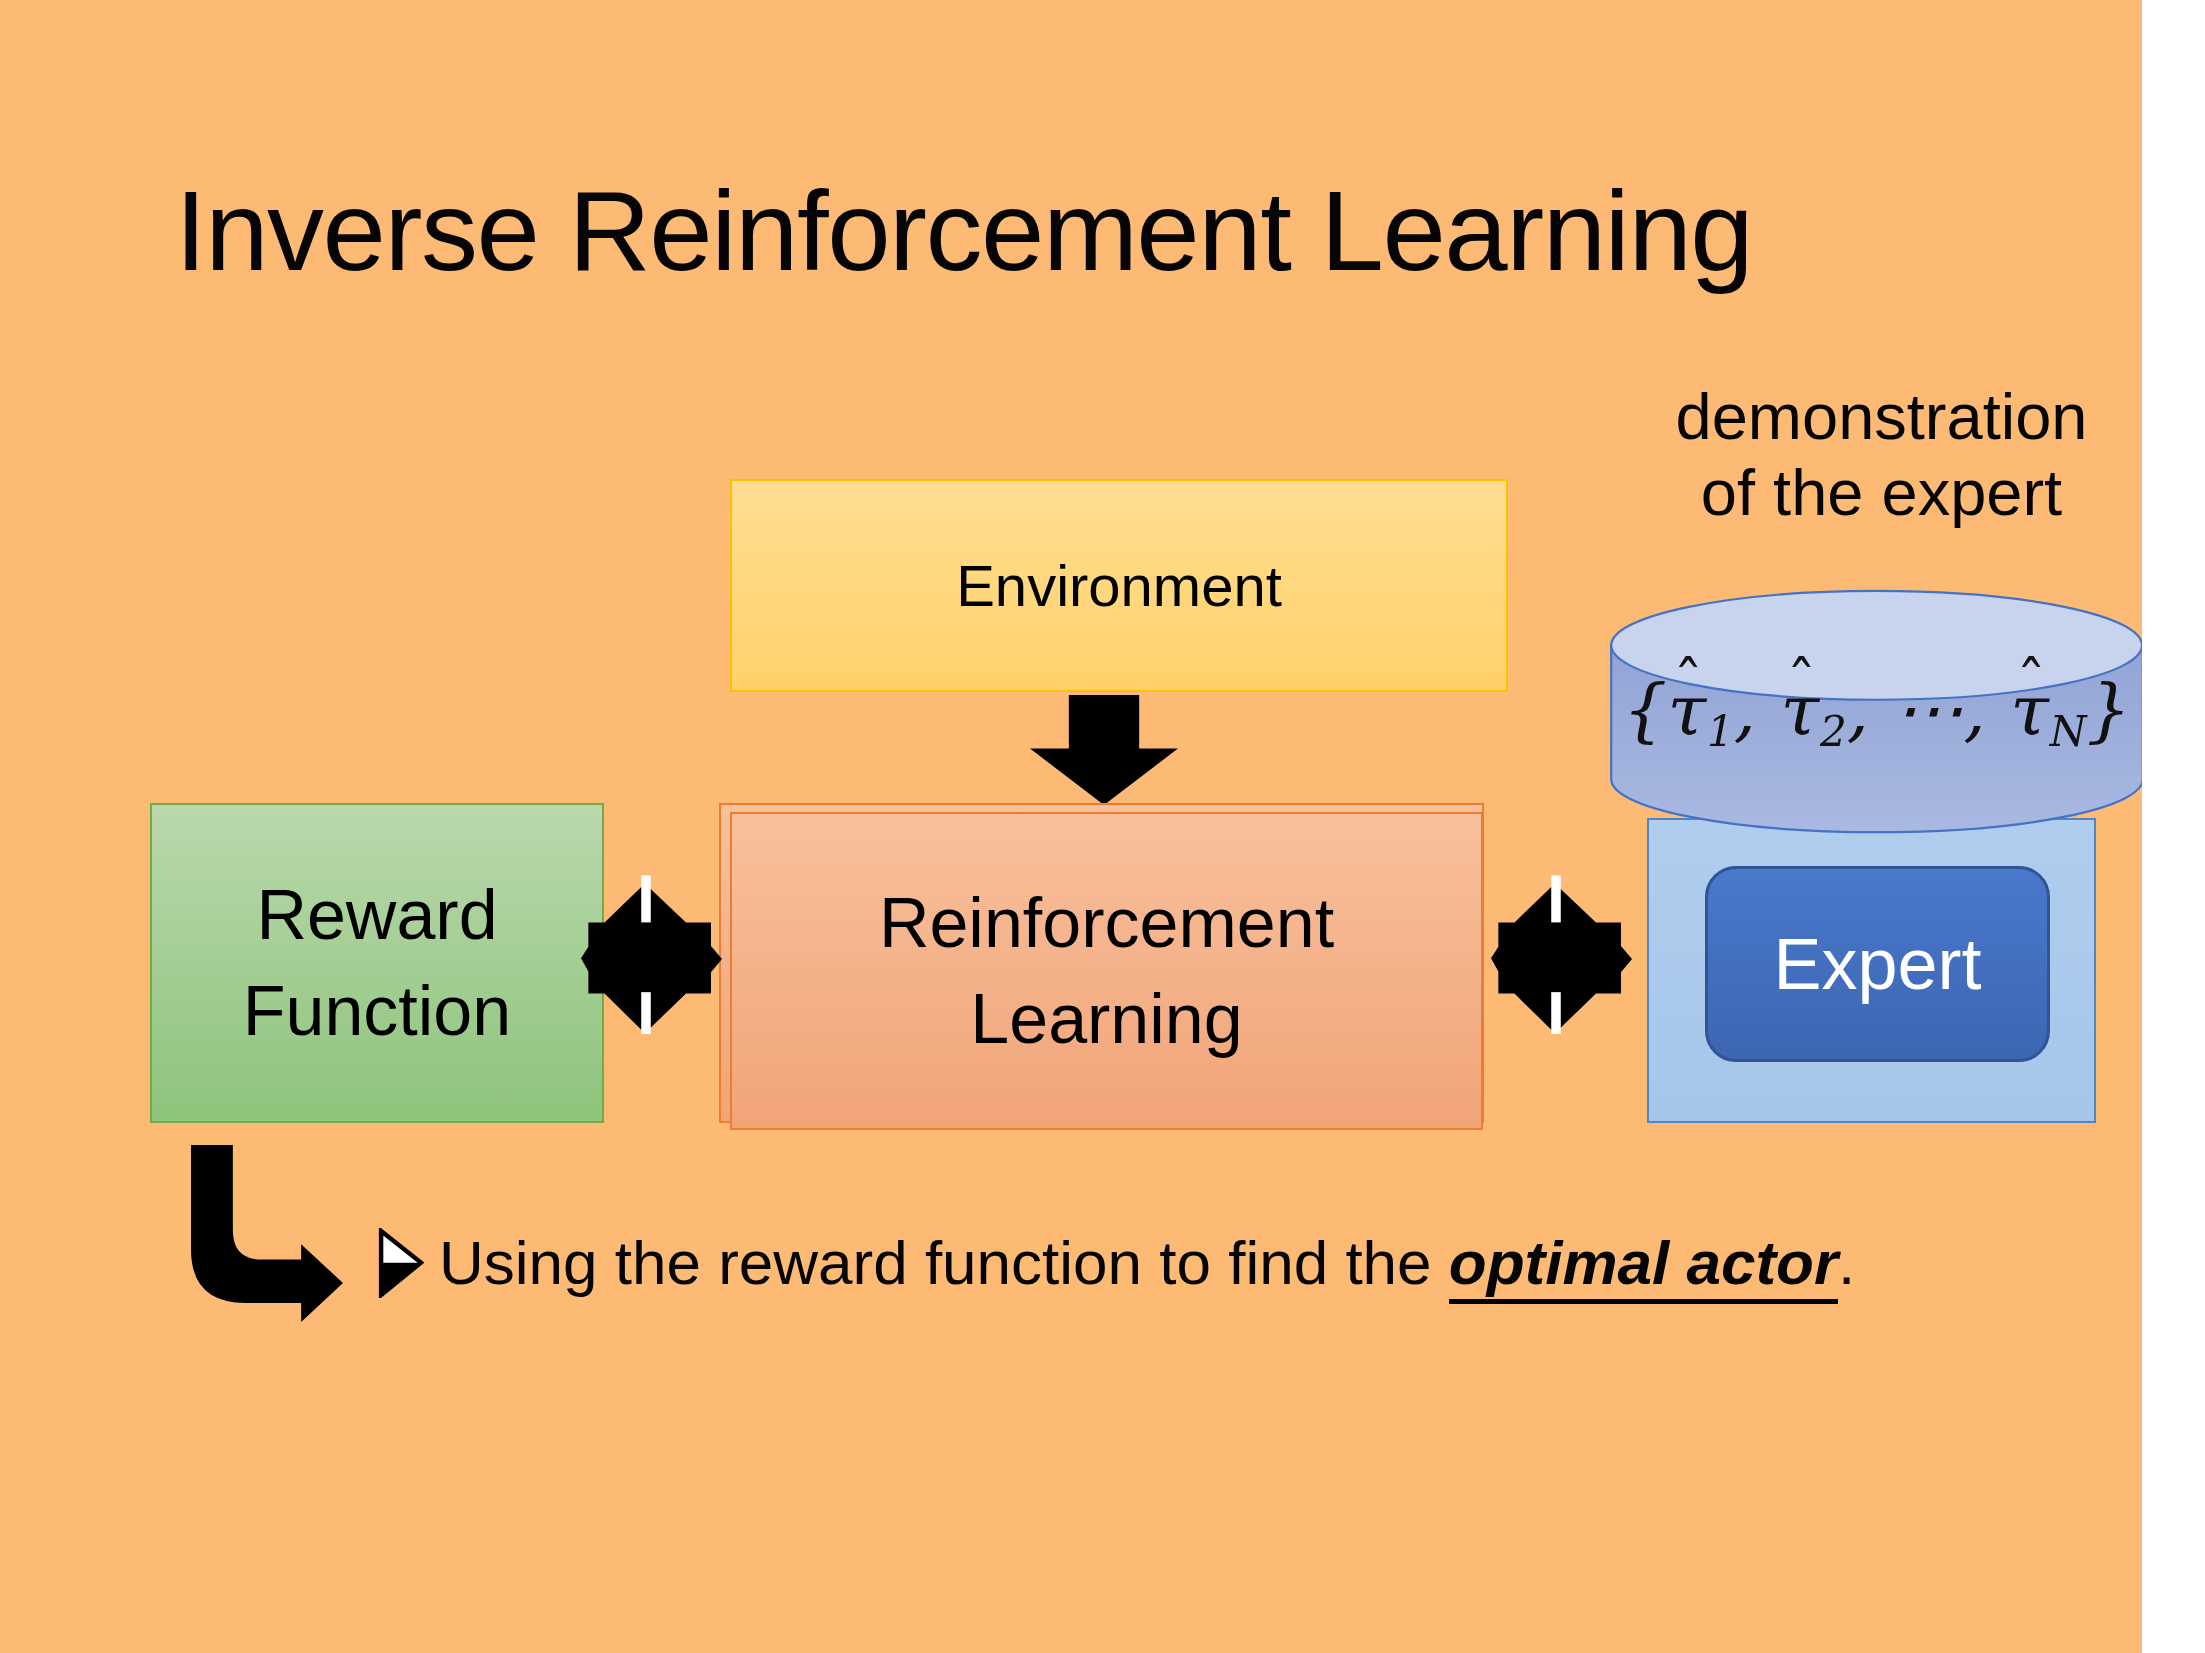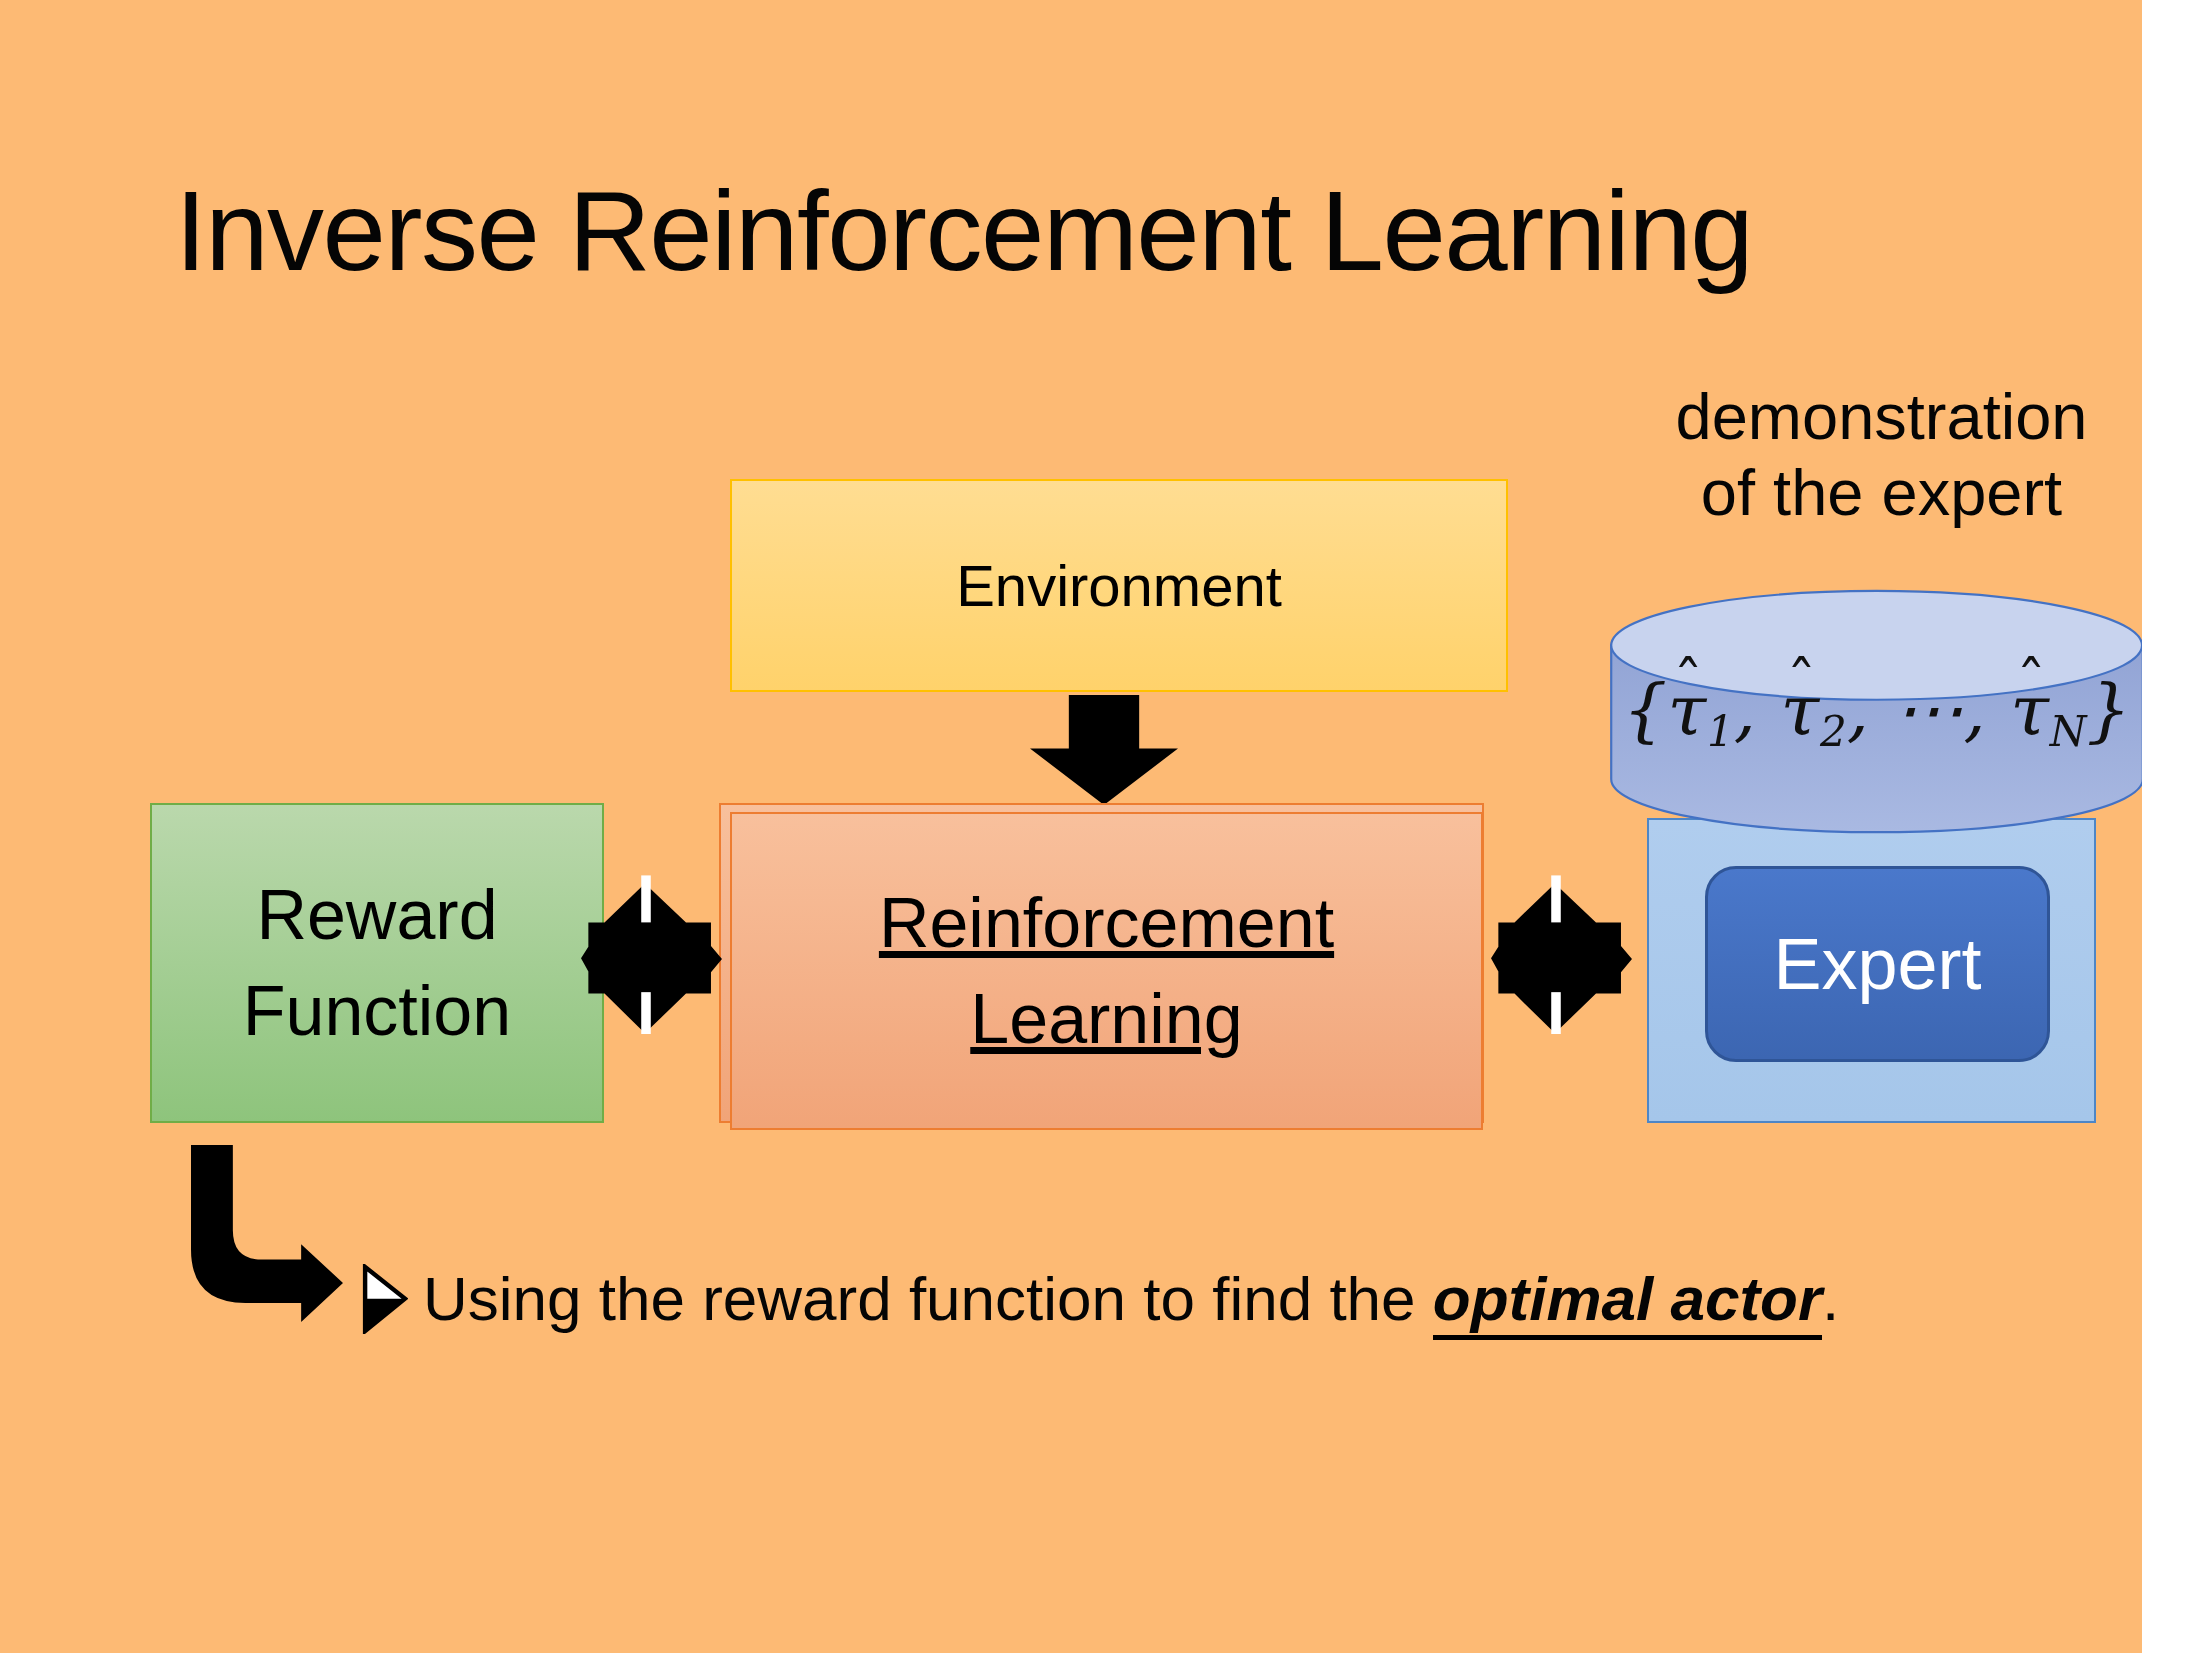--- a/index.html
+++ b/index.html
@@ -17,21 +17,21 @@
            background:linear-gradient(180deg,#FFDD92 0%,#FFD26B 100%);
            border:2.2px solid #FFC000;box-sizing:border-box;
            display:flex;align-items:center;justify-content:center;font-size:58px;}
   .rl-back{position:absolute;left:719px;top:803px;width:765px;height:320px;
            background:linear-gradient(180deg,#F8C09C 0%,#F1A478 100%);
            border:2.2px solid #ED7D31;box-sizing:border-box;}
   .rl-box{position:absolute;left:730px;top:812px;width:753px;height:318px;
           background:linear-gradient(180deg,#F8C09C 0%,#F1A478 100%);
           border:2.2px solid #ED7D31;box-sizing:border-box;
           display:flex;flex-direction:column;align-items:center;justify-content:center;
-          font-size:70px;line-height:96px;text-align:center;text-decoration:underline;}
+          font-size:70px;line-height:96px;text-align:center;}
   .reward-box{position:absolute;left:112px;top:803px;width:454px;height:320px;
           background:linear-gradient(180deg,#BAD8AC 0%,#8EC47C 100%);
           border:2.2px solid #70AD47;box-sizing:border-box;
           display:flex;flex-direction:column;align-items:center;justify-content:center;
           font-size:70px;line-height:96px;text-align:center;margin-left:38px;}
   .expert-panel{position:absolute;left:1647px;top:818px;width:449px;height:305px;
           background:linear-gradient(180deg,#B0CDEE 0%,#A5C6EA 100%);
           border:2.2px solid #4E86C6;box-sizing:border-box;}
   .expert-box{position:absolute;left:1705px;top:866px;width:345px;height:196px;
           background:linear-gradient(180deg,#4A78CB 0%,#3C66B2 100%);
@@ -121,21 +121,21 @@
   </svg>
 
   <div class="formula">
     <span>{</span><span class="tau-g"><span>τ</span><span class="tau-hat">ˆ</span></span><span class="sub">1</span><span class="comma">,</span><span class="tau-g"><span>τ</span><span class="tau-hat">ˆ</span></span><span class="sub">2</span><span class="comma">,</span><span>⋯</span><span class="comma">,</span><span class="tau-g"><span>τ</span><span class="tau-hat">ˆ</span></span><span class="sub">N</span><span>}</span>
   </div>
 
   <svg class="elbow-arrow" width="152" height="177" viewBox="0 0 207 241">
     <path d="M0,0 L57,0 L57,116 Q57,156 97,156 L150,156 L150,135 L207,188 L150,241 L150,215 L74,215 Q0,215 0,142 Z" fill="#000"></path>
   </svg>
 
-  <div class="bullet-row" style="top:1258px;">
+  <div class="bullet-row" style="top:1222px;margin-left:16px;">
     <svg class="glyph" width="46" height="70" viewBox="0 0 62 95">
       <polygon points="4,4 58,47 4,91" fill="#fff" stroke="#000" stroke-width="6" stroke-linejoin="miter"></polygon>
       <polygon points="4,47 58,47 4,91" fill="#000"></polygon>
     </svg>
     <div class="bullet-text"><span>Using the reward function to find the </span><span class="emph">optimal actor</span><span>.</span></div>
   </div>
 
 
 </div>
 

